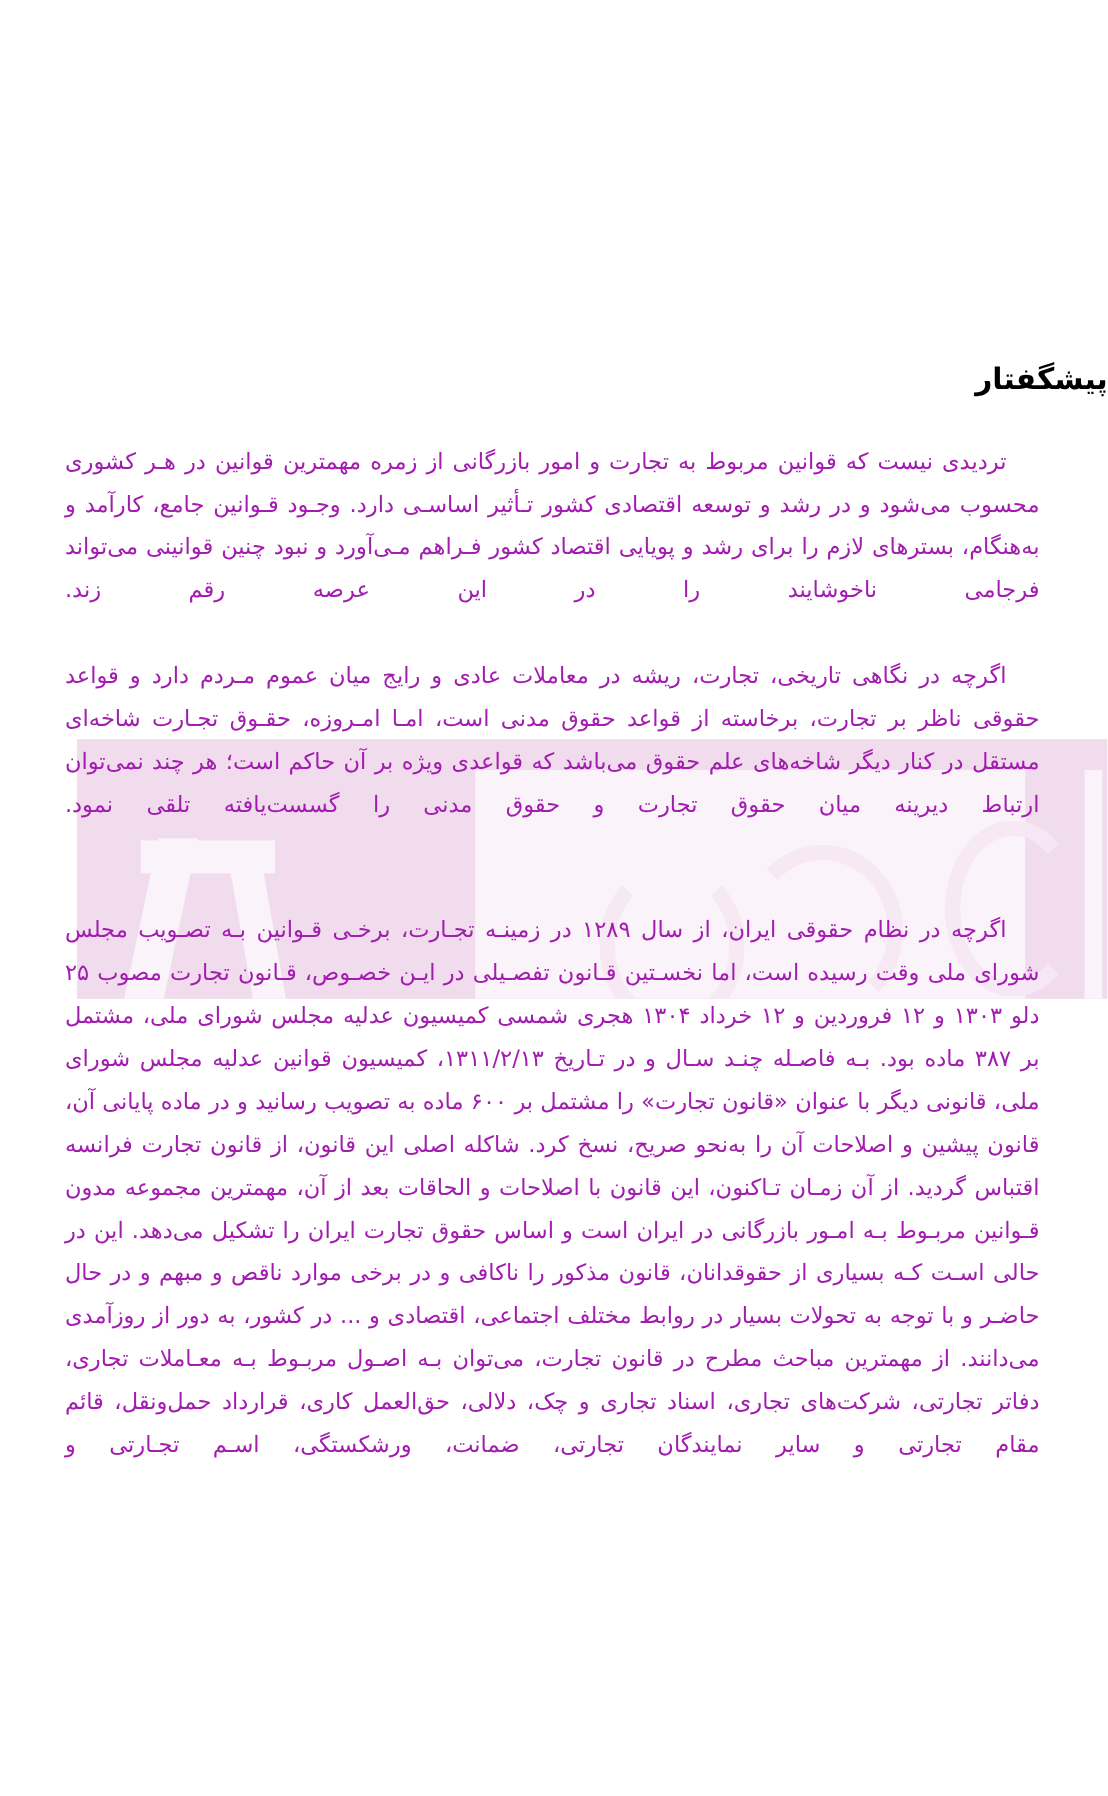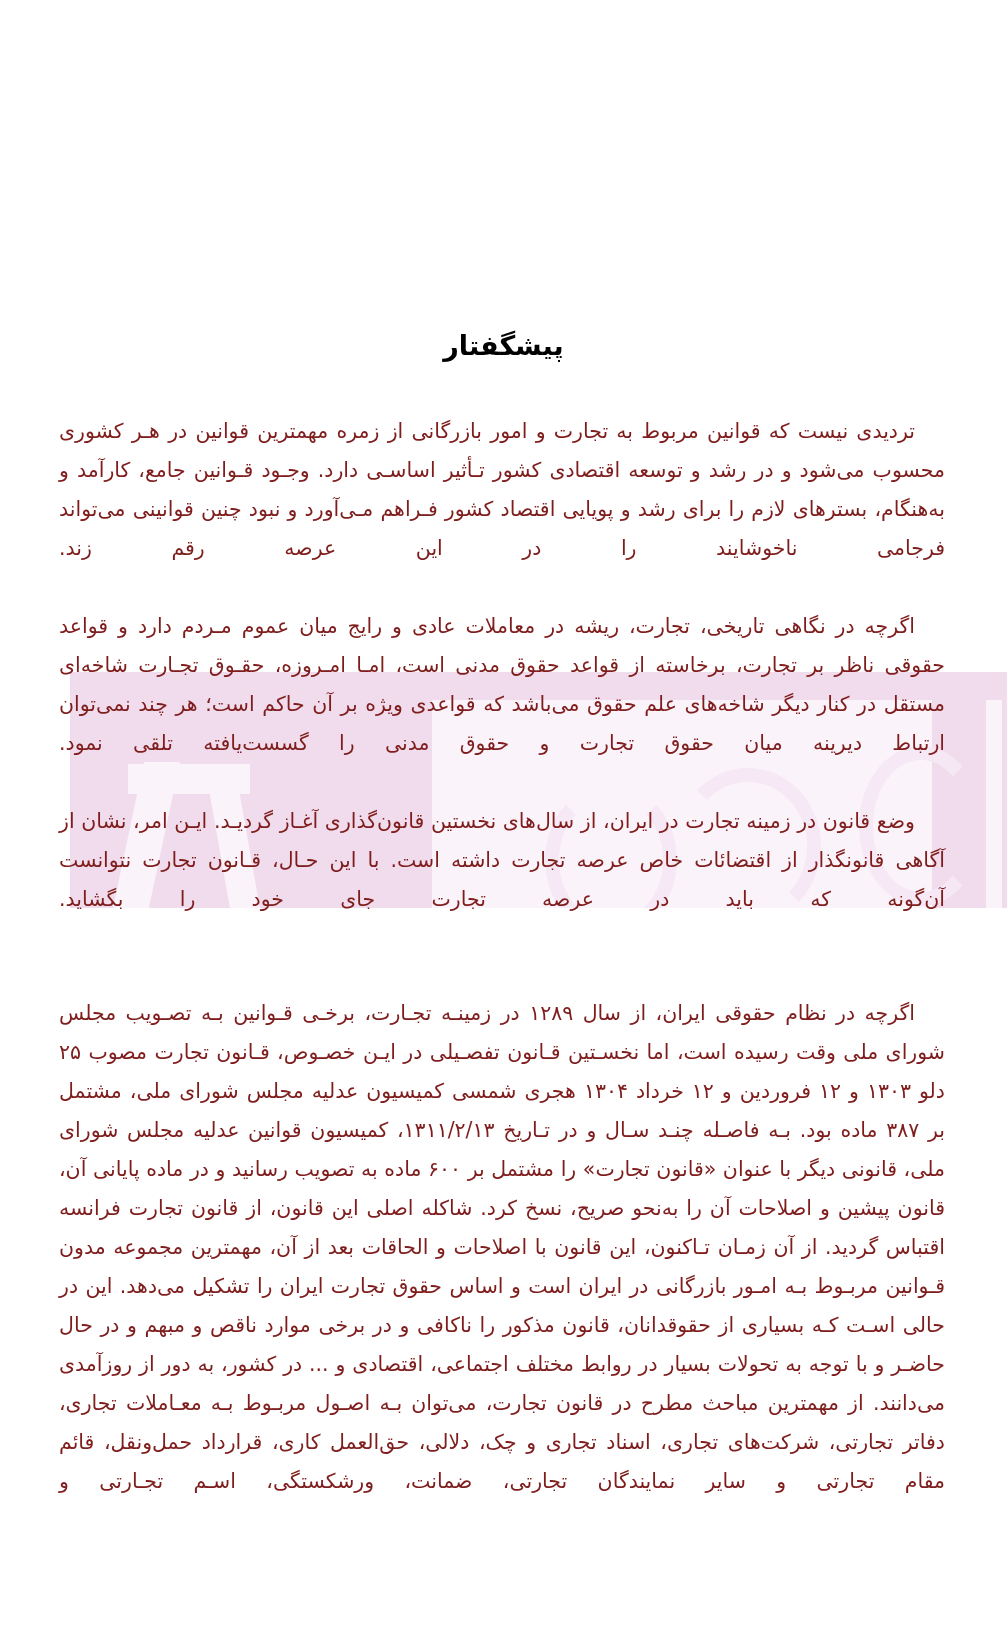--- a/index.html
+++ b/index.html
@@ -111,35 +111,35 @@
     position: relative;
     z-index: 2;
     padding: 0;
   }
 
   .page-title {
     position: absolute;
     top: 312px;
     right: 0;
     left: 0;
-    text-align: center;
+    text-align: right;
     font-size: 27px;
     font-weight: bold;
     color: #000000;
     letter-spacing: 0;
   }
 
   .body-text {
     position: absolute;
-    top: 412px;
+    top: 400px;
     right: 62px;
     width: 886px;
     font-size: 20.5px;
     line-height: 39px;
-    color: #7f1d1d;
+    color: #a21caf;
     text-align: justify;
     text-justify: inter-word;
   }
 
   .body-text p {
     margin: 0 0 0 0;
     text-indent: 30px;
     text-align: justify;
   }
 
@@ -168,18 +168,17 @@
     <div class="wm-swirl wm-swirl-c"></div>
   </div>
 
   <div class="content">
 
     <h1 class="page-title">پیشگفتار</h1>
 
     <div class="body-text">
       <p>تردیدی نیست که قوانین مربوط به تجارت و امور بازرگانی از زمره مهمترین قوانین در هـر کشوری محسوب می‌شود و در رشد و توسعه اقتصادی کشور تـأثیر اساسـی دارد. وجـود قـوانین جامع، کارآمد و به‌هنگام، بسترهای لازم را برای رشد و پویایی اقتصاد کشور فـراهم مـی‌آورد و نبود چنین قوانینی می‌تواند فرجامی ناخوشایند را در این عرصه رقم زند.</p>
       <p>اگرچه در نگاهی تاریخی، تجارت، ریشه در معاملات عادی و رایج میان عموم مـردم دارد و قواعد حقوقی ناظر بر تجارت، برخاسته از قواعد حقوق مدنی است، امـا امـروزه، حقـوق تجـارت شاخه‌ای مستقل در کنار دیگر شاخه‌های علم حقوق می‌باشد که قواعدی ویژه بر آن حاکم است؛ هر چند نمی‌توان ارتباط دیرینه میان حقوق تجارت و حقوق مدنی را گسست‌یافته تلقی نمود.</p>
-      <p>وضع قانون در زمینه تجارت در ایران، از سال‌های نخستین قانون‌گذاری آغـاز گردیـد. ایـن امر، نشان از آگاهی قانونگذار از اقتضائات خاص عرصه تجارت داشته است. با این حـال، قـانون تجارت نتوانست آن‌گونه که باید در عرصه تجارت جای خود را بگشاید.</p>
       <p>اگرچه در نظام حقوقی ایران، از سال ۱۲۸۹ در زمینـه تجـارت، برخـی قـوانین بـه تصـویب مجلس شورای ملی وقت رسیده است، اما نخسـتین قـانون تفصـیلی در ایـن خصـوص، قـانون تجارت مصوب ۲۵ دلو ۱۳۰۳ و ۱۲ فروردین و ۱۲ خرداد ۱۳۰۴ هجری شمسی کمیسیون عدلیه مجلس شورای ملی، مشتمل بر ۳۸۷ ماده بود. بـه فاصـله چنـد سـال و در تـاریخ ۱۳۱۱/۲/۱۳، کمیسیون قوانین عدلیه مجلس شورای ملی، قانونی دیگر با عنوان «قانون تجارت» را مشتمل بر ۶۰۰ ماده به تصویب رسانید و در ماده پایانی آن، قانون پیشین و اصلاحات آن را به‌نحو صریح، نسخ کرد. شاکله اصلی این قانون، از قانون تجارت فرانسه اقتباس گردید. از آن زمـان تـاکنون، این قانون با اصلاحات و الحاقات بعد از آن، مهمترین مجموعه مدون قـوانین مربـوط بـه امـور بازرگانی در ایران است و اساس حقوق تجارت ایران را تشکیل می‌دهد. این در حالی اسـت کـه بسیاری از حقوقدانان، قانون مذکور را ناکافی و در برخی موارد ناقص و مبهم و در حال حاضـر و با توجه به تحولات بسیار در روابط مختلف اجتماعی، اقتصادی و ... در کشور، به دور از روزآمدی می‌دانند. از مهمترین مباحث مطرح در قانون تجارت، می‌توان بـه اصـول مربـوط بـه معـاملات تجاری، دفاتر تجارتی، شرکت‌های تجاری، اسناد تجاری و چک، دلالی، حق‌العمل کاری، قرارداد حمل‌ونقل، قائم مقام تجارتی و سایر نمایندگان تجارتی، ضمانت، ورشکستگی، اسـم تجـارتی و</p>
     </div>
 
   </div>
 </div>
 
 </body></html>

